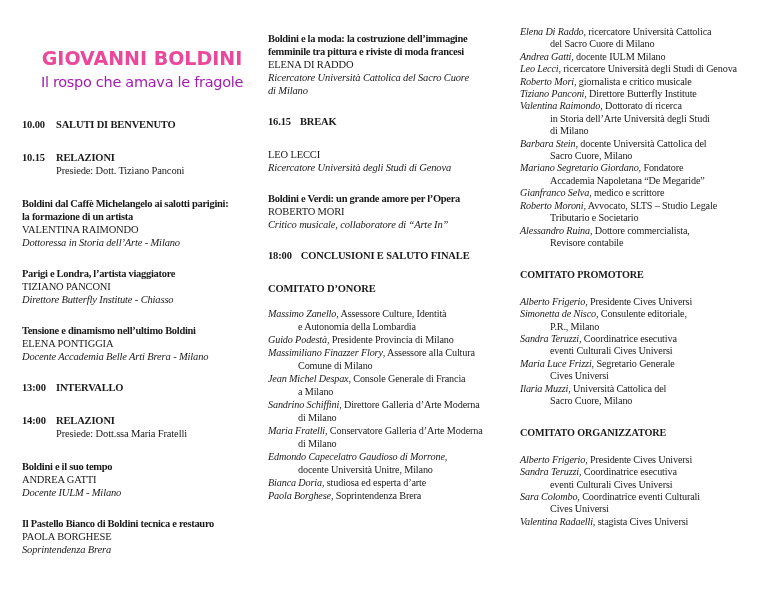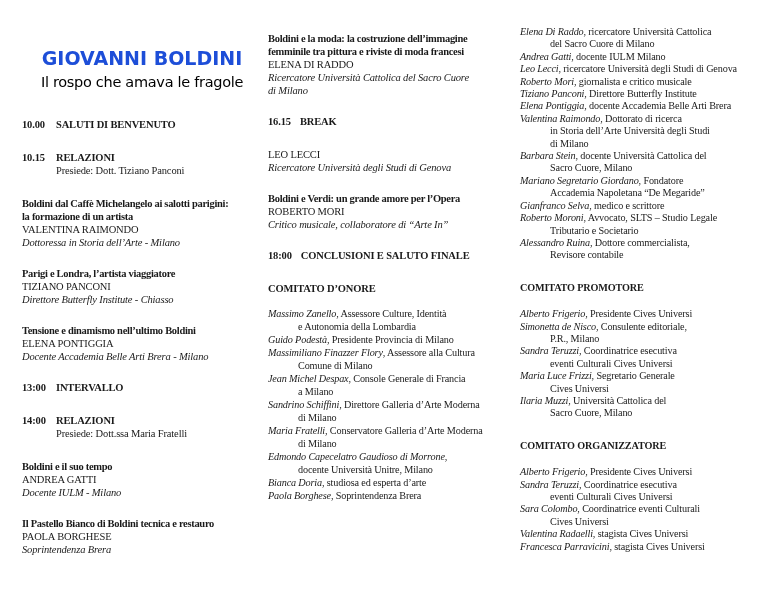--- a/index.html
+++ b/index.html
@@ -48,22 +48,22 @@
 
   .member { padding-left: 30px; text-indent: -30px; white-space: pre-line; }
   .col-mid .member { font-size: 10.2px; }
   .member-name { font-style: italic; }
 </style>
 </head>
 <body style="color: rgb(26, 26, 26); background: rgb(255, 255, 255);">
 
 <div class="page">
   <div class="col col-left">
-    <div class="doc-title" style="color: #1d4ed8;">GIOVANNI BOLDINI</div>
-    <div class="doc-subtitle" style="color: #000000;">Il rospo che amava le fragole</div>
+    <div class="doc-title" style="color: #ec4899;">GIOVANNI BOLDINI</div>
+    <div class="doc-subtitle" style="color: #a21caf;">Il rospo che amava le fragole</div>
     <div id="left-items">
         <div class="session"><span class="time">10.00</span><span class="label">SALUTI DI BENVENUTO</span></div>
         <div class="session"><span class="time">10.15</span><span class="label">RELAZIONI</span><div class="chair">Presiede: Dott. Tiziano Panconi</div></div>
         <div class="talk">
           <div class="talk-title">Boldini dal Caffè Michelangelo ai salotti parigini:
 la formazione di un artista</div>
           <div class="talk-speaker">VALENTINA RAIMONDO</div>
           <div class="talk-aff">Dottoressa in Storia dell’Arte - Milano</div>
         </div>
         <div class="talk">
@@ -132,21 +132,20 @@
     </div>
   <div class="col col-right" id="right-sections">
       <div class="section">
         <div class="member-list">
           <div class="member"><span class="member-name">Elena Di Raddo</span>, <span class="member-role">ricercatore Università Cattolica
 del Sacro Cuore di Milano</span></div>
           <div class="member"><span class="member-name">Andrea Gatti</span>, <span class="member-role">docente IULM Milano</span></div>
           <div class="member"><span class="member-name">Leo Lecci</span>, <span class="member-role">ricercatore Università degli Studi di Genova</span></div>
           <div class="member"><span class="member-name">Roberto Mori</span>, <span class="member-role">giornalista e critico musicale</span></div>
           <div class="member"><span class="member-name">Tiziano Panconi</span>, <span class="member-role">Direttore Butterfly Institute</span></div>
-          <div class="member"><span class="member-name">Elena Pontiggia</span>, <span class="member-role">docente Accademia Belle Arti Brera</span></div>
           <div class="member"><span class="member-name">Valentina Raimondo</span>, <span class="member-role">Dottorato di ricerca
 in Storia dell’Arte Università degli Studi
 di Milano</span></div>
           <div class="member"><span class="member-name">Barbara Stein</span>, <span class="member-role">docente Università Cattolica del
 Sacro Cuore, Milano</span></div>
           <div class="member"><span class="member-name">Mariano Segretario Giordano</span>, <span class="member-role">Fondatore
 Accademia Napoletana “De Megaride”</span></div>
           <div class="member"><span class="member-name">Gianfranco Selva</span>, <span class="member-role">medico e scrittore</span></div>
           <div class="member"><span class="member-name">Roberto Moroni</span>, <span class="member-role">Avvocato, SLTS – Studio Legale
 Tributario e Societario</span></div>
@@ -170,17 +169,16 @@
       </div>
       <div class="section">
         <div class="committee-heading">COMITATO ORGANIZZATORE</div>
         <div class="member-list">
           <div class="member"><span class="member-name">Alberto Frigerio</span>, <span class="member-role">Presidente Cives Universi</span></div>
           <div class="member"><span class="member-name">Sandra Teruzzi</span>, <span class="member-role">Coordinatrice esecutiva
 eventi Culturali Cives Universi</span></div>
           <div class="member"><span class="member-name">Sara Colombo</span>, <span class="member-role">Coordinatrice eventi Culturali
 Cives Universi</span></div>
           <div class="member"><span class="member-name">Valentina Radaelli</span>, <span class="member-role">stagista Cives Universi</span></div>
-          <div class="member"><span class="member-name">Francesca Parravicini</span>, <span class="member-role">stagista Cives Universi</span></div>
         </div>
       </div>
     </div>
 </div>
 
 </body></html>

